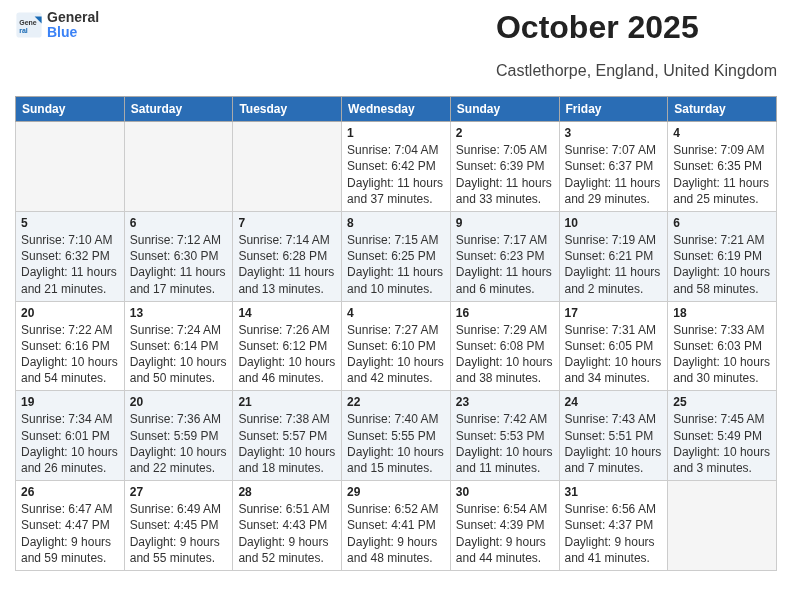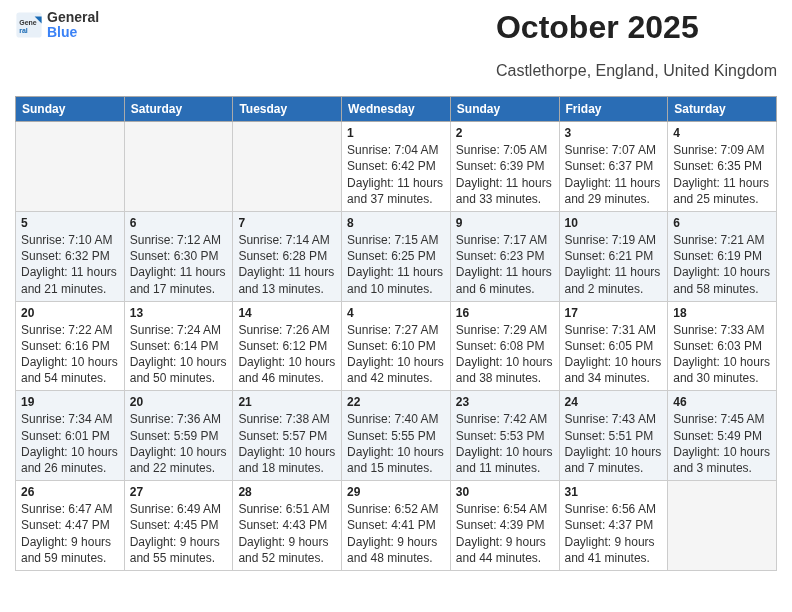--- a/index.html
+++ b/index.html
@@ -234,21 +234,21 @@
           </td>
           <td>
             <div class="day-num">23</div>
             <div class="day-info">Sunrise: 7:42 AM<br>Sunset: 5:53 PM<br>Daylight: 10 hours<br>and 11 minutes.</div>
           </td>
           <td>
             <div class="day-num">24</div>
             <div class="day-info">Sunrise: 7:43 AM<br>Sunset: 5:51 PM<br>Daylight: 10 hours<br>and 7 minutes.</div>
           </td>
           <td>
-            <div class="day-num">46</div>
+            <div class="day-num">25</div>
             <div class="day-info">Sunrise: 7:45 AM<br>Sunset: 5:49 PM<br>Daylight: 10 hours<br>and 3 minutes.</div>
           </td>
         </tr>
         <tr>
           <td>
             <div class="day-num">26</div>
             <div class="day-info">Sunrise: 6:47 AM<br>Sunset: 4:47 PM<br>Daylight: 9 hours<br>and 59 minutes.</div>
           </td>
           <td>
             <div class="day-num">27</div>

